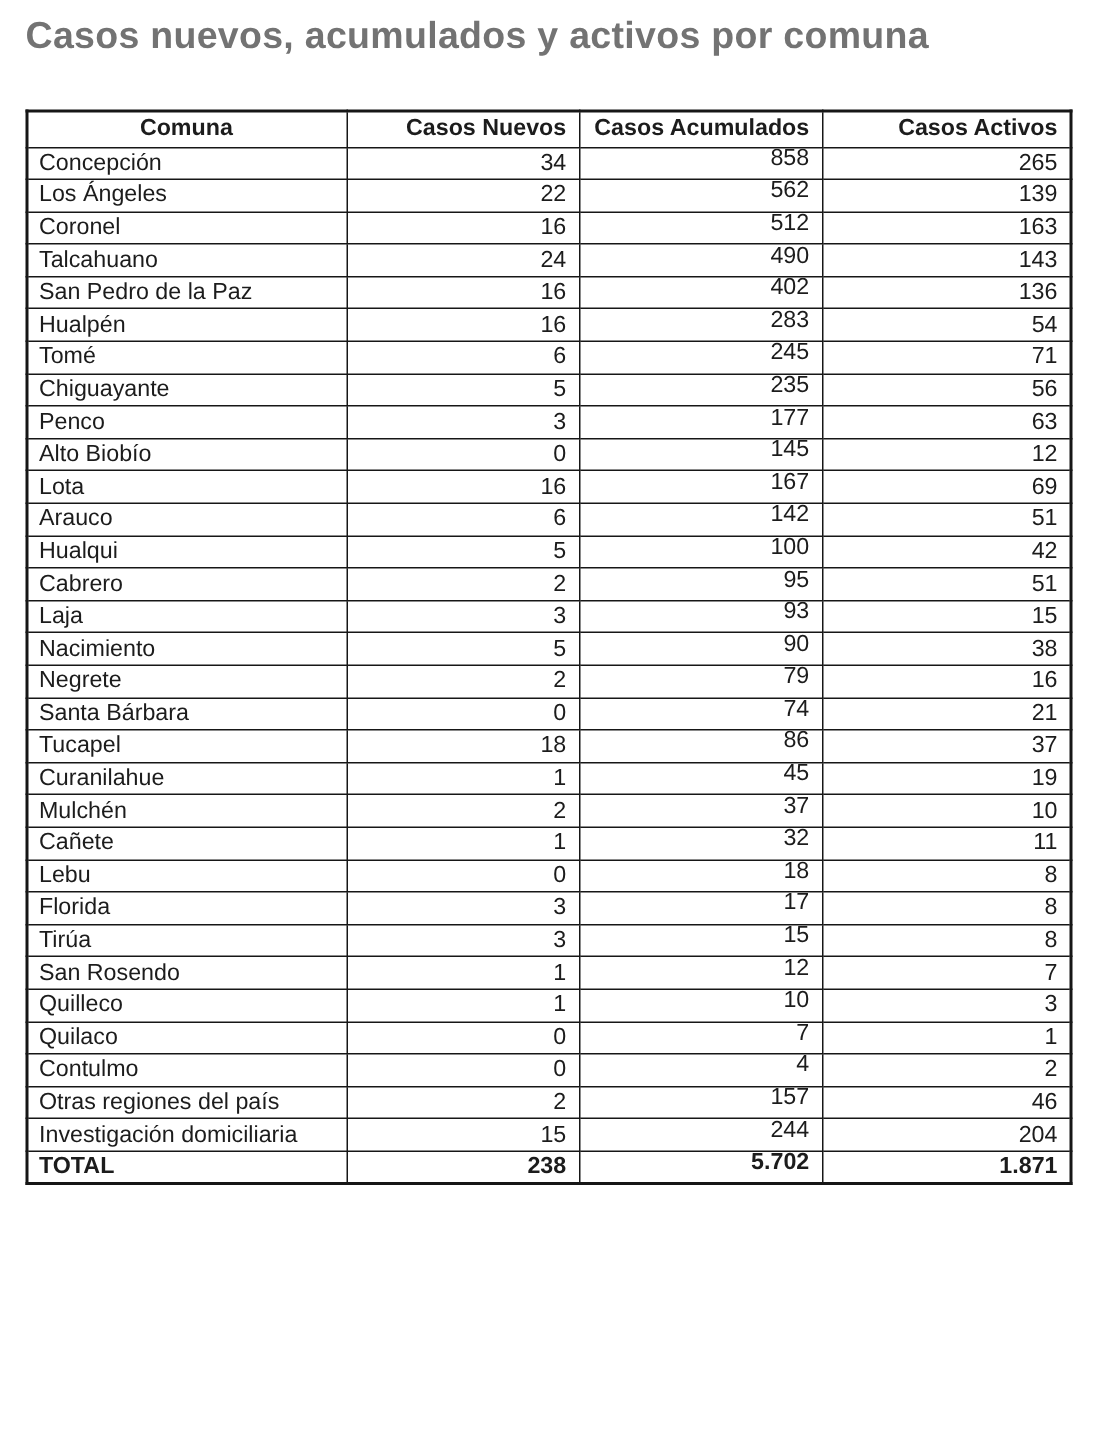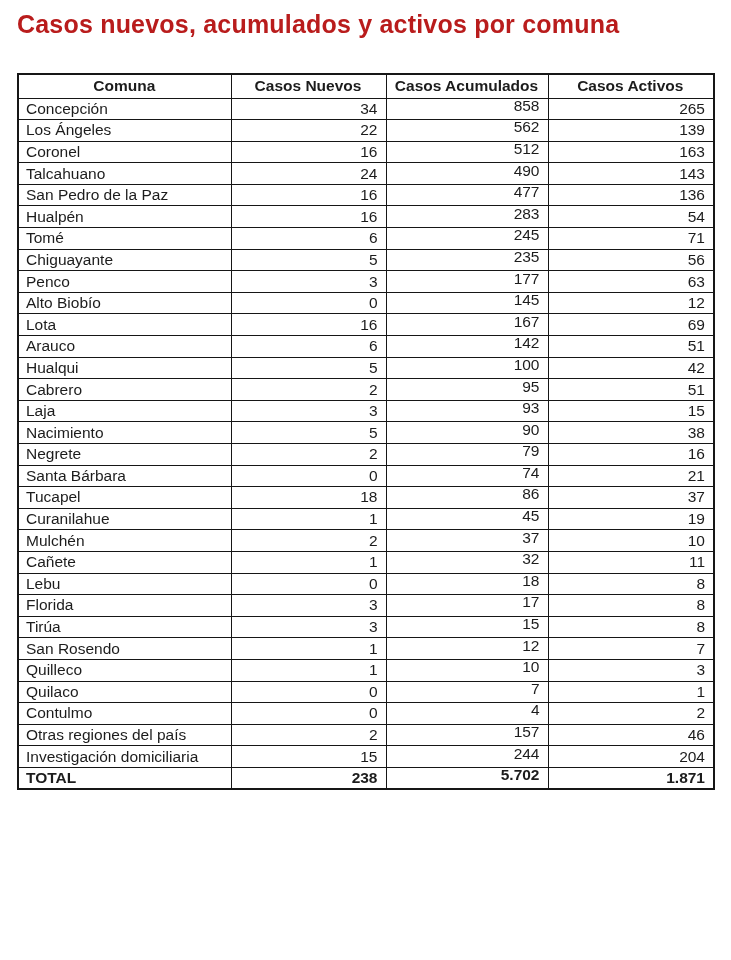--- a/index.html
+++ b/index.html
@@ -8,42 +8,42 @@
     background: #ffffff;
     font-family: "Liberation Sans", "DejaVu Sans", sans-serif;
     color: #1c1c1c;
     overflow: hidden;
   }
   .page { padding: 10px 17px 0 17px; }
   h1.title {
     font-size: 25px;
     font-weight: 700;
     letter-spacing: 0.2px;
-    color: #b91c1c;
+    color: #737373;
     margin-bottom: 34px;
   }
   table.cases {
     border-collapse: collapse;
     table-layout: fixed;
     width: 696px;
     border: 2px solid #161616;
   }
   th, td {
     border: 1.5px solid #161616;
     font-size: 15.5px;
     height: 21.6px;
     padding: 0 8px 0 7px;
     white-space: nowrap;
     overflow: hidden;
     vertical-align: middle;
   }
   thead th {
     font-weight: 700;
     height: 24px;
-    text-align: center;
+    text-align: right;
   }
   thead th.c-left { text-align: center; }
   td { text-align: right; }
   td.c-left { text-align: left; }
   td .raised {
     position: relative;
     top: -3px;
     display: inline-block;
   }
   tr.total td { font-weight: 700; }
@@ -90,21 +90,21 @@
         </tr>
         <tr>
           <td class="c-left">Talcahuano</td>
           <td>24</td>
           <td><span class="raised">490</span></td>
           <td>143</td>
         </tr>
         <tr>
           <td class="c-left">San Pedro de la Paz</td>
           <td>16</td>
-          <td><span class="raised">477</span></td>
+          <td><span class="raised">402</span></td>
           <td>136</td>
         </tr>
         <tr>
           <td class="c-left">Hualpén</td>
           <td>16</td>
           <td><span class="raised">283</span></td>
           <td>54</td>
         </tr>
         <tr>
           <td class="c-left">Tomé</td>

